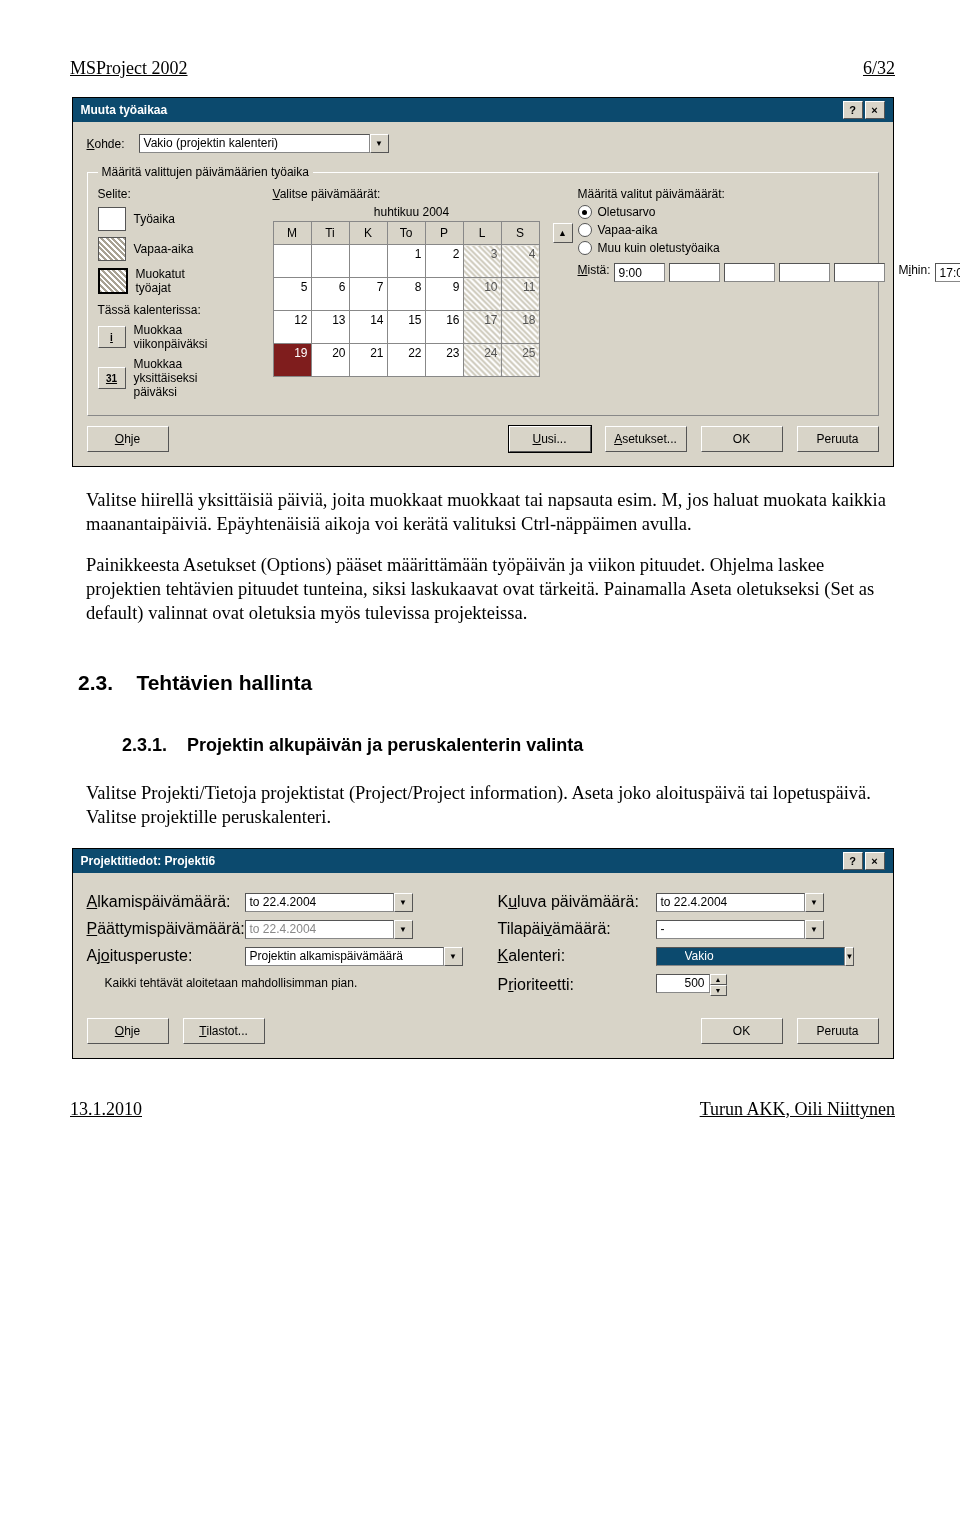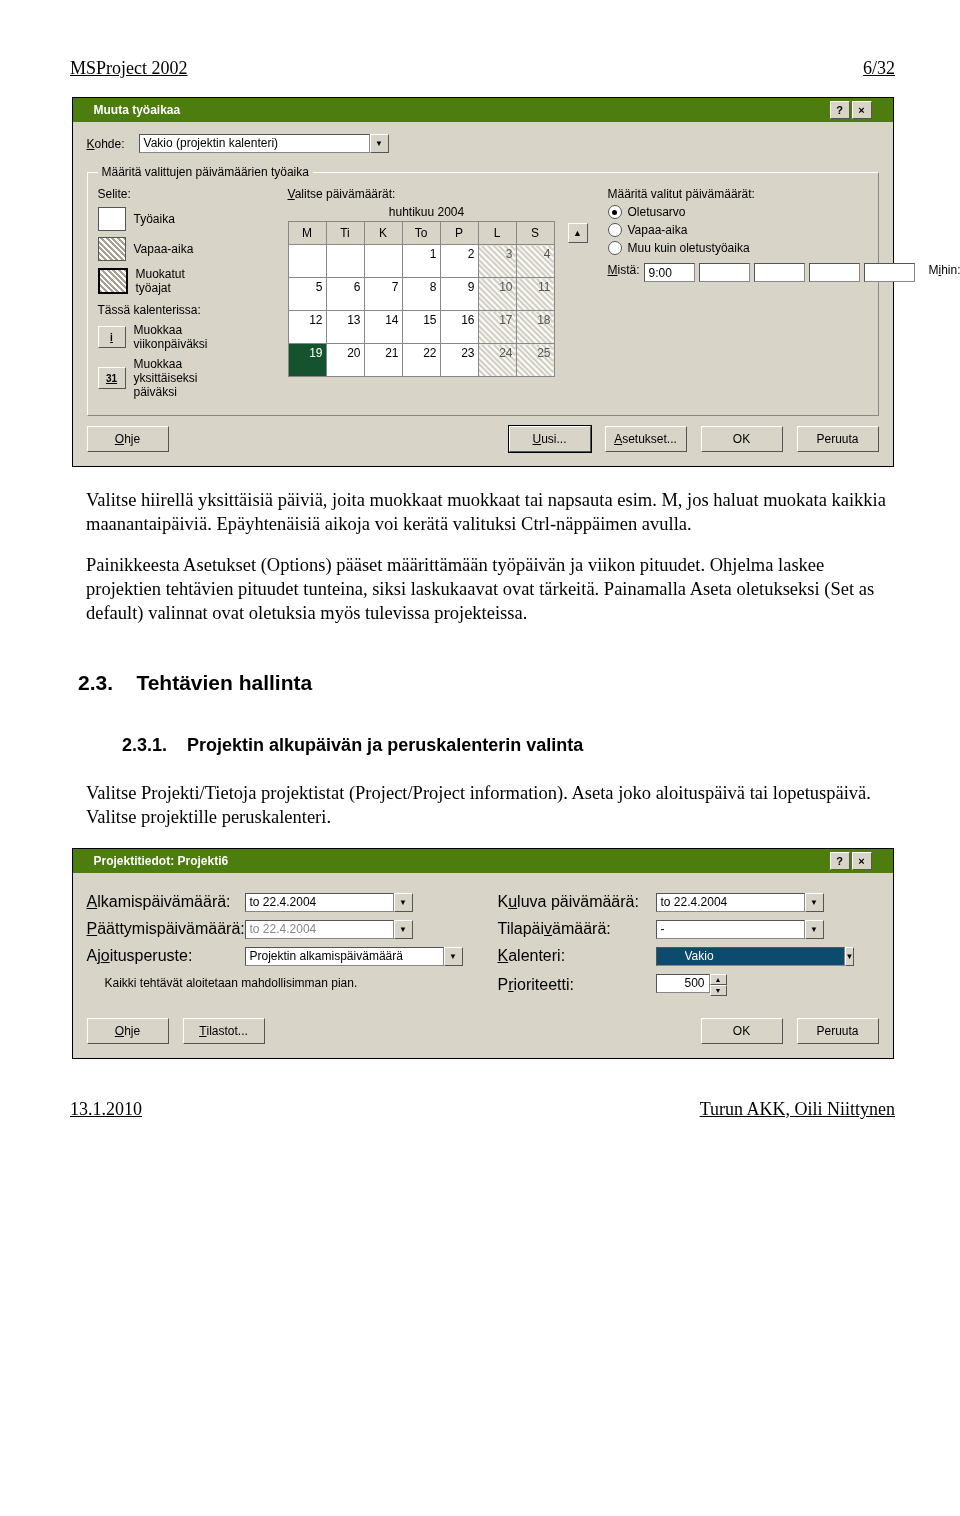--- a/index.html
+++ b/index.html
@@ -25,25 +25,25 @@
   
   .dialog {
     border: 1px solid #000;
     background: #d8d4c8;
     font-family: Tahoma, Arial, sans-serif;
     font-size: 12px;
     color: #000;
     margin: 0 auto;
   }
   .titlebar {
-    background: #4d7c0f;
+    background: #0c4a6e;
     color: #fff;
     display: flex;
     align-items: center;
-    padding: 3px 21px;
+    padding: 3px 8px;
     font-weight: bold;
   }
   .titlebar .title { flex: 1; }
   .titlebar .tbbtn {
     width: 18px; height: 16px;
     background: #d8d4c8;
     border: 1px solid #fff;
     border-right-color:#555; border-bottom-color:#555;
     color:#000; font-weight:bold; font-size:11px;
     display:flex; align-items:center; justify-content:center;
@@ -70,21 +70,21 @@
   }
 
   fieldset.grp {
     border:1px solid #888;
     border-top-color:#fff; border-left-color:#fff;
     padding:8px 10px 10px 10px; margin:12px 0 10px 0;
     position:relative;
   }
   fieldset.grp > legend { padding:0 4px; font-size:12px; }
 
-  .cols3 { display:flex; gap:20px; }
+  .cols3 { display:flex; gap:5px; }
 
   
   .selite-item { display:flex; align-items:center; gap:8px; margin:6px 0; font-size:12px;}
   .sw {
     width:26px; height:22px; border:1px solid #555; background:#fff;
   }
   .sw.hatch {
     background: repeating-linear-gradient(45deg,#a8a294,#a8a294 2px,#fff 2px,#fff 4px);
   }
   .sw.icon {
@@ -102,21 +102,21 @@
   .cal th {
     background:#d8d4c8; font-weight:normal; text-align:center;
     border:1px solid #888; width:34px; height:20px; font-size:12px;
   }
   .cal td {
     border:1px solid #888; width:34px; height:30px;
     text-align:right; vertical-align:top; padding:2px 3px 0 0;
     background:#fff; font-size:12px;
   }
   .cal td.wk { background: repeating-linear-gradient(45deg,#cfcbbd,#cfcbbd 2px,#fff 2px,#fff 4px); color:#555;}
-  .cal td.sel { background:#14532d; color:#fff; }
+  .cal td.sel { background:#7f1d1d; color:#fff; }
   .cal-title { text-align:center; font-size:12px; margin-bottom:2px;}
   .scroll-btn {
     width:18px; height:18px; background:#d8d4c8;
     border:1px solid #fff; border-right-color:#555; border-bottom-color:#555;
     display:flex; align-items:center; justify-content:center; font-size:9px;
   }
 
   
   .radio-row { display:flex; align-items:center; gap:6px; margin:4px 0; font-size:12px;}
   .radio-dot {

